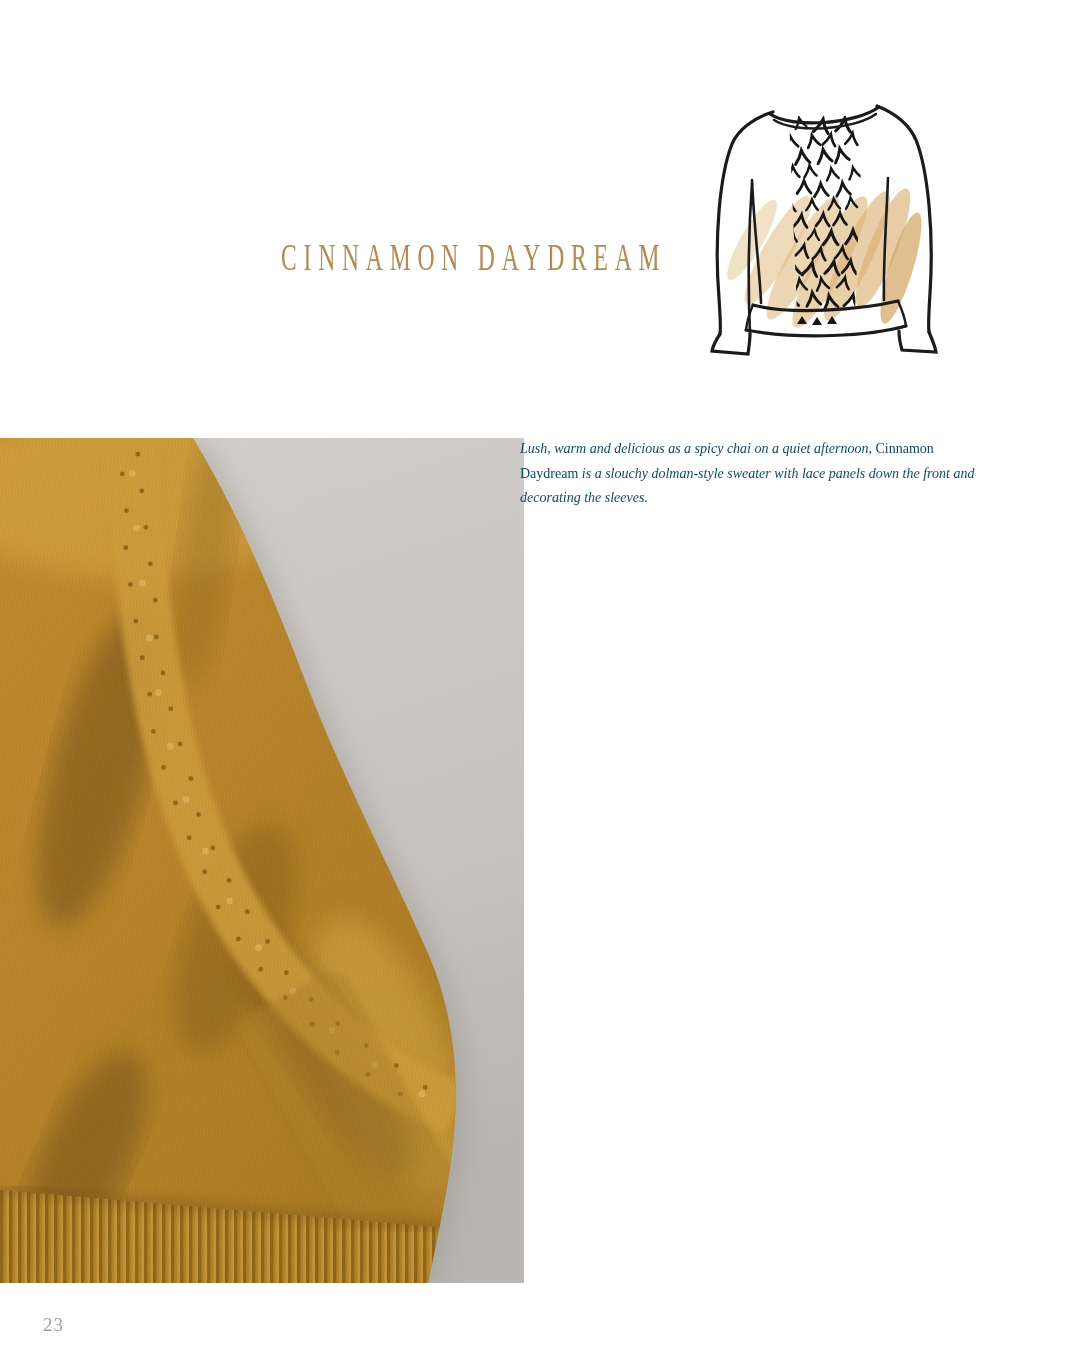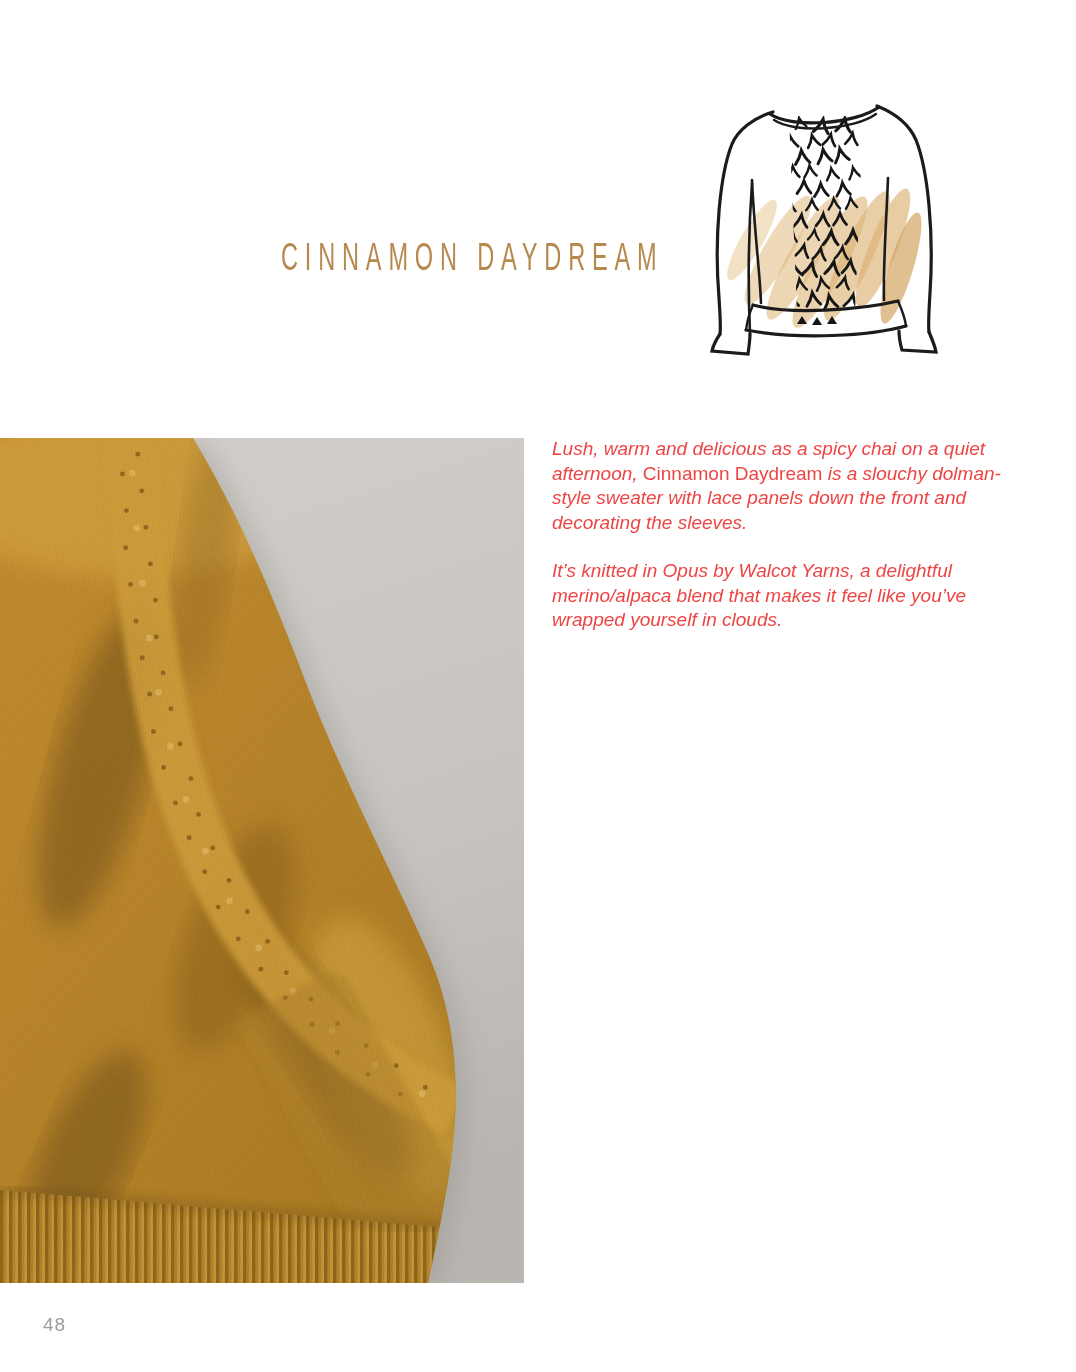--- a/index.html
+++ b/index.html
@@ -1,33 +1,33 @@
 <!DOCTYPE html>
 <html><head>
 <meta charset="utf-8">
 <style>
   html,body{margin:0;padding:0;}
   body{width:1076px;height:1372px;position:relative;background:#ffffff;overflow:hidden;
        font-family:"Liberation Sans",sans-serif;}
-  .page{position:absolute;inset:0;background:#fff;}
+  .page{position:absolute;inset:0;background:#fff;font-family:Liberation Serif, serif;}
 
   
   .title{position:absolute;left:281px;top:212px;white-space:nowrap;
          font-size:38px;line-height:40px;color:#b6894f;font-weight:400;
          letter-spacing:11px;transform:scaleX(0.62);transform-origin:left top;}
 
   
   .illus{position:absolute;left:690px;top:88px;width:260px;height:290px;}
 
   
   .photo{position:absolute;left:0;top:438px;width:524px;height:845px;overflow:hidden;}
 
   
-  .intro{position:absolute;left:552px;top:437px;width:462px;color:#ef4444;
-         font-size:19px;line-height:24.5px;font-style:italic;}
+  .intro{position:absolute;left:520px;top:437px;width:462px;color:#0c4a6e;
+         font-size:14px;line-height:24.5px;font-style:italic;}
   .intro p{margin:0 0 24px 0;}
   .intro .brand{font-style:normal;}
 
   
   .pagenum{position:absolute;left:43px;top:1314px;font-size:19px;color:#9d9d9d;
            font-style:normal;letter-spacing:1px;}
 </style>
 </head>
 <body>
 
@@ -241,17 +241,16 @@
         <path d="M0,752 L448,790 L440,845 L0,845 Z" fill="url(#rib)" opacity="0.9"></path>
         <path d="M0,752 L448,790" stroke="#6b4b14" stroke-width="7" opacity="0.5" filter="url(#b6)" fill="none"></path>
 
         <rect width="524" height="845" fill="url(#knit)" opacity="0.55"></rect>
       </g>
     </svg>
   </div>
 
   <div class="intro">
     <p><span>Lush, warm and delicious as a spicy chai on a quiet afternoon, </span><span class="brand">Cinnamon Daydream</span><span> is a slouchy dolman-style sweater with lace panels down the front and decorating the sleeves.</span></p>
-    <p><span>It’s knitted in Opus by Walcot Yarns, a delightful merino/alpaca blend that makes it feel like you’ve wrapped yourself in clouds.</span></p>
   </div>
 
-  <div class="pagenum">48</div>
+  <div class="pagenum">23</div>
 </div>
 
 </body></html>

